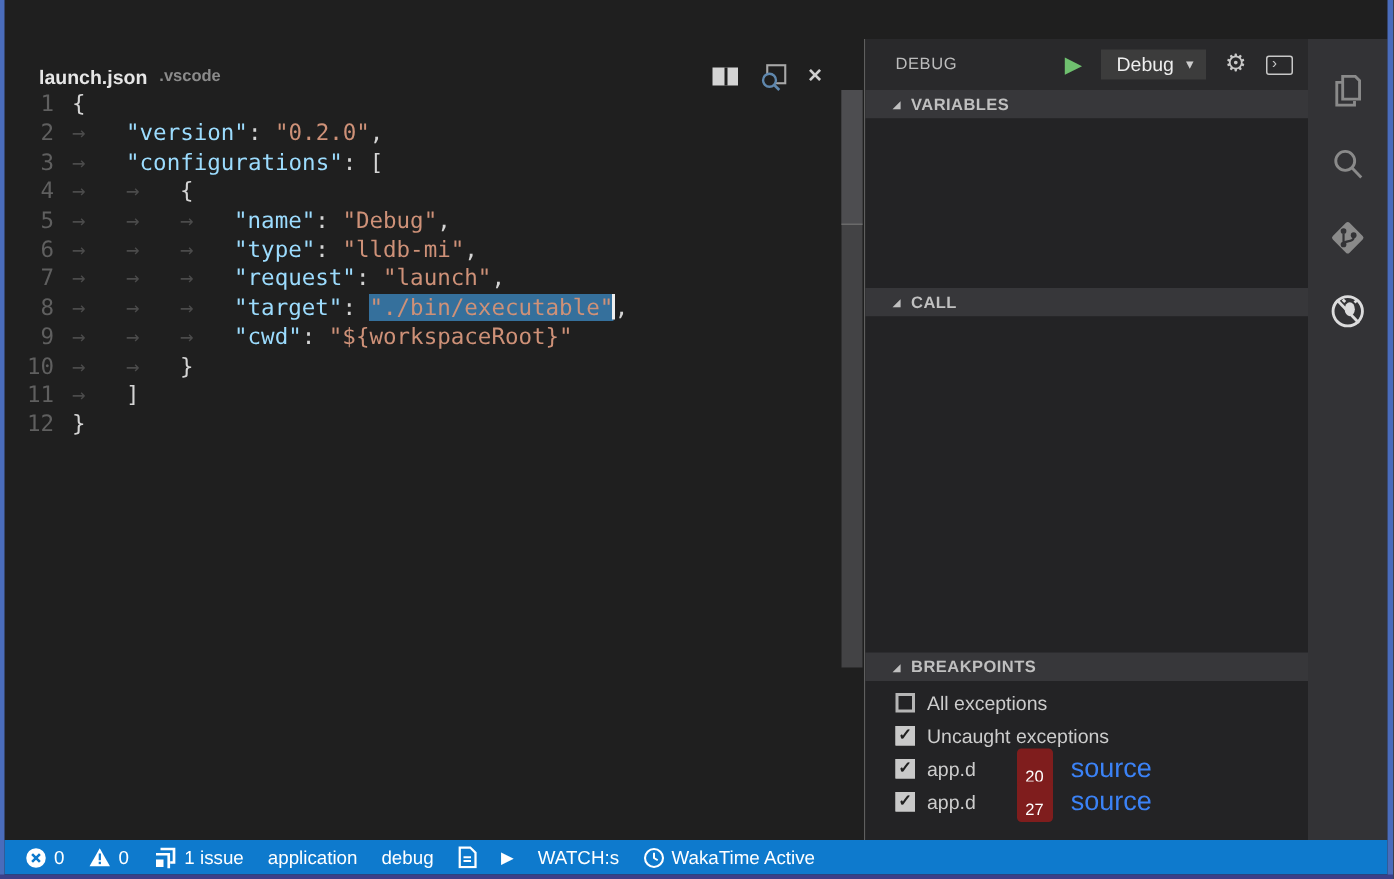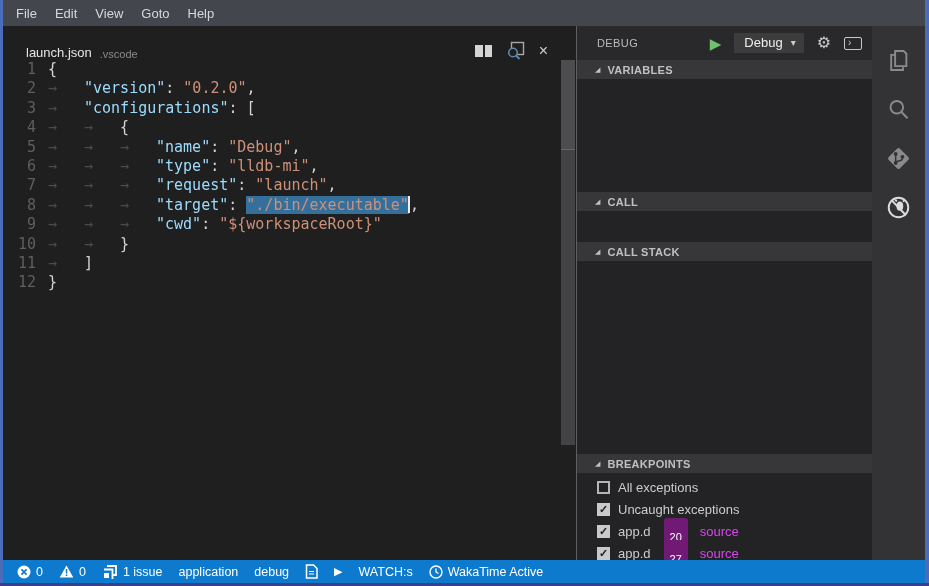--- a/index.html
+++ b/index.html
@@ -16,21 +16,21 @@
 
   
   .menubar {
     position:absolute; left:3px; top:0; right:4px; height:26px;
     background:#44464d; display:flex; align-items:center; padding-left:4px;
   }
   .menu-item { color:#d6d8db; font-size:13px; padding:0 9px; cursor:default; }
 
   
   .editor { position:absolute; left:3px; top:26px; width:557px; bottom:26px; background:#1f1f1f; }
-  .editor-titlebar { height:34px; display:flex; align-items:flex-end; padding:16px 12px 0 23px; }
+  .editor-titlebar { height:34px; display:flex; align-items:center; padding:16px 12px 0 23px;font-weight:bold; }
   .tab-filename { color:#e6e6e6; font-size:13px; }
   .tab-folder   { color:#8b8b8b; font-size:11px; margin-left:8px; }
   .editor-actions { margin-left:auto; display:flex; align-items:center; gap:14px; }
   .split-icon { width:17px; height:12px; background:#d4d4d4; position:relative; display:inline-block; }
   .split-icon::after { content:""; position:absolute; left:8px; top:0; bottom:0; width:2px; background:#1f1f1f; }
   .close-icon { color:#d0d0d0; font-size:16px; line-height:16px; }
 
   .code { position:absolute; top:34px; left:0; right:0; font-family:"DejaVu Sans Mono", monospace; font-size:15px; }
   .code-line { display:flex; height:19.4px; line-height:19.4px; white-space:pre; }
   .gutter { width:45px; flex:0 0 45px; text-align:right; padding-right:12px; color:#5f5f5f; }
@@ -66,22 +66,22 @@
   .body-callstack { flex:0 0 193px; }
   .body-breakpoints { flex:1 1 auto; padding-top:3px; }
 
   .bp-row { height:22px; display:flex; align-items:center; padding-left:20px; }
   .cb { width:13px; height:13px; border:2px solid #b5b5b5; background:transparent; margin-right:8px;
         display:inline-flex; align-items:center; justify-content:center; flex:0 0 13px; }
   .cb .check { display:none; color:#1f1f1f; font-size:11px; font-weight:bold; line-height:11px; }
   .cb.checked { background:#c9c9c9; border-color:#c9c9c9; }
   .cb.checked .check { display:block; }
   .bp-label { color:#cccccc; font-size:13px; }
-  .bp-badge { background:#701a75; color:#ffffff; font-size:11px; border-radius:3px; padding:13px 6px 2px; margin-left:13px; }
-  .bp-detail { color:#d946ef; font-size:13px; margin-left:12px; }
+  .bp-badge { background:#7f1d1d; color:#ffffff; font-size:11px; border-radius:3px; padding:13px 6px 2px; margin-left:27px; }
+  .bp-detail { color:#3b82f6; font-size:18px; margin-left:12px; }
 
   
   .activitybar { position:absolute; left:872px; top:26px; width:53px; bottom:26px; background:#333336;
                  display:flex; flex-direction:column; align-items:center; padding-top:10px; }
   .activity-item { width:44px; height:49px; display:flex; align-items:center; justify-content:center; opacity:0.95; }
   .activity-item svg { width:27px; height:27px; }
   .ico-stroke { stroke:#8f8f8f; fill:none; stroke-width:1.7; }
   .ico-fill   { fill:#8f8f8f; }
   .activity-item.active .ico-stroke { stroke:#e6e6e6; }
   .activity-item.active .ico-fill   { fill:#e6e6e6; }
@@ -96,27 +96,20 @@
   .smiley-icon { font-size:15px; line-height:15px; }
 </style>
 </head>
 <body>
 
 <div class="window">
   <div class="border-left"></div>
   <div class="border-right"></div>
   <div class="border-bottom"></div>
 
-  <div class="menubar">
-    <span class="menu-item">File</span>
-    <span class="menu-item">Edit</span>
-    <span class="menu-item">View</span>
-    <span class="menu-item">Goto</span>
-    <span class="menu-item">Help</span>
-  </div>
 
   <div class="editor">
     <div class="editor-titlebar">
       <span class="tab-filename">launch.json</span>
       <span class="tab-folder">.vscode</span>
       <div class="editor-actions">
         <span class="split-icon"></span>
         <svg width="19" height="19" viewBox="0 0 19 19">
           <rect x="5.5" y="1.5" width="12" height="12" fill="none" stroke="#a8a8a8" stroke-width="1.4"></rect>
           <circle cx="7" cy="11.5" r="4.3" fill="#1f1f1f" stroke="#5f87ad" stroke-width="1.6"></circle>
@@ -168,24 +161,20 @@
       <span class="section-label">VARIABLES</span>
     </div>
     <div class="section-body body-variables"></div>
 
     <div class="section-header">
       <span class="twistie">◢</span>
       <span class="section-label">CALL</span>
     </div>
     <div class="section-body body-watch"></div>
 
-    <div class="section-header">
-      <span class="twistie">◢</span>
-      <span class="section-label">CALL STACK</span>
-    </div>
     <div class="section-body body-callstack"></div>
 
     <div class="section-header">
       <span class="twistie">◢</span>
       <span class="section-label">BREAKPOINTS</span>
     </div>
     <div class="section-body body-breakpoints">
         <div class="bp-row">
           <span class="cb"></span>
           <span class="bp-label">All exceptions</span>

